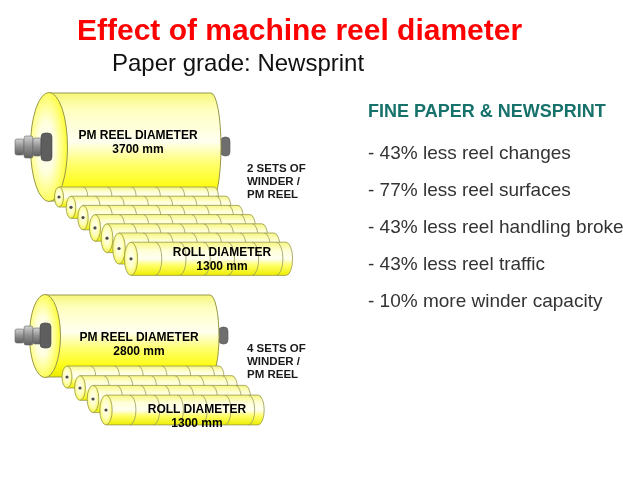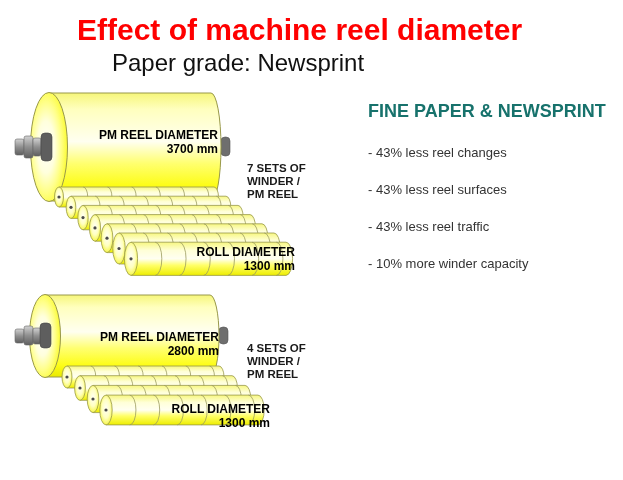--- a/index.html
+++ b/index.html
@@ -4,28 +4,28 @@
 <style>
   html,body{margin:0;padding:0;overflow:hidden;}
   body{
     width:623px;height:480px;background:#ffffff;position:relative;
     font-family:"Liberation Sans","DejaVu Sans",sans-serif;
   }
   .abs{position:absolute;}
   #title{left:77px;top:14px;font-size:30px;font-weight:bold;line-height:1.05;
          color:var(--c-title,#ff0000);white-space:nowrap;}
   #subtitle{left:112px;top:49px;font-size:24px;color:#111;white-space:nowrap;}
-  .reel-label{font-weight:bold;font-size:12px;line-height:14px;text-align:right;
+  .reel-label{font-weight:bold;font-size:12px;line-height:14px;text-align:center;
               white-space:pre-line;color:#000;z-index:5;}
   .sets-note{font-weight:bold;font-size:11.5px;line-height:13px;
              white-space:pre-line;color:#1a1a1a;z-index:5;}
   #rp-heading{left:368px;top:101px;font-size:18px;font-weight:bold;
               color:var(--c-heading,#17726c);white-space:nowrap;}
   #rp-bullets{left:368px;top:143px;}
-  .bullet{height:37px;font-size:13px;line-height:20px;
+  .bullet{height:37px;font-size:19px;line-height:20px;
           color:var(--c-text,#333);white-space:nowrap;}
   svg{display:block;}
 </style>
 </head>
 <body>
 
 <div id="title" class="abs">Effect of machine reel diameter</div>
 <div id="subtitle" class="abs">Paper grade: Newsprint</div>
 
 <svg class="abs" style="left:0;top:85px" width="370" height="200" viewBox="0 0 370 200">
@@ -250,33 +250,34 @@
         <path d="M224.75 110.1 a6.2 14.9 0 0 1 0 29.8" fill="none" stroke="#9a9a5e" stroke-width="0.8"></path>
         <path d="M248.5 110.1 a6.2 14.9 0 0 1 0 29.8" fill="none" stroke="#9a9a5e" stroke-width="0.8"></path>
         <ellipse cx="106" cy="125" rx="6.2" ry="14.9" fill="url(#rollCap2)" stroke="#98984a" stroke-width="0.8"></ellipse>
         <circle cx="106" cy="125" r="1.6" fill="#4a4a4a"></circle>
       </g>
     </g>
 </svg>
 
 <div class="abs reel-label" style="left:58px;top:128px;width:160px">PM REEL DIAMETER
 3700 mm</div>
-<div class="abs sets-note" style="left:247px;top:162px">7 SETS OF
+<div class="abs sets-note" style="left:247px;top:162px">2 SETS OF
 WINDER /
 PM REEL</div>
 <div class="abs reel-label" style="left:149px;top:245px;width:146px">ROLL DIAMETER
 1300 mm</div>
 
 <div class="abs reel-label" style="left:59px;top:330px;width:160px">PM REEL DIAMETER
 2800 mm</div>
 <div class="abs sets-note" style="left:247px;top:342px">4 SETS OF
 WINDER /
 PM REEL</div>
 <div class="abs reel-label" style="left:124px;top:402px;width:146px">ROLL DIAMETER
 1300 mm</div>
 
 <div id="rp-heading" class="abs">FINE PAPER &amp; NEWSPRINT</div>
 <div id="rp-bullets" class="abs">
   <div class="bullet">- 43% less reel changes</div>
-  <div class="bullet">- 43% less reel surfaces</div>
+  <div class="bullet">- 77% less reel surfaces</div>
+  <div class="bullet">- 43% less reel handling broke</div>
   <div class="bullet">- 43% less reel traffic</div>
   <div class="bullet">- 10% more winder capacity</div>
 </div>
 
 </body></html>

